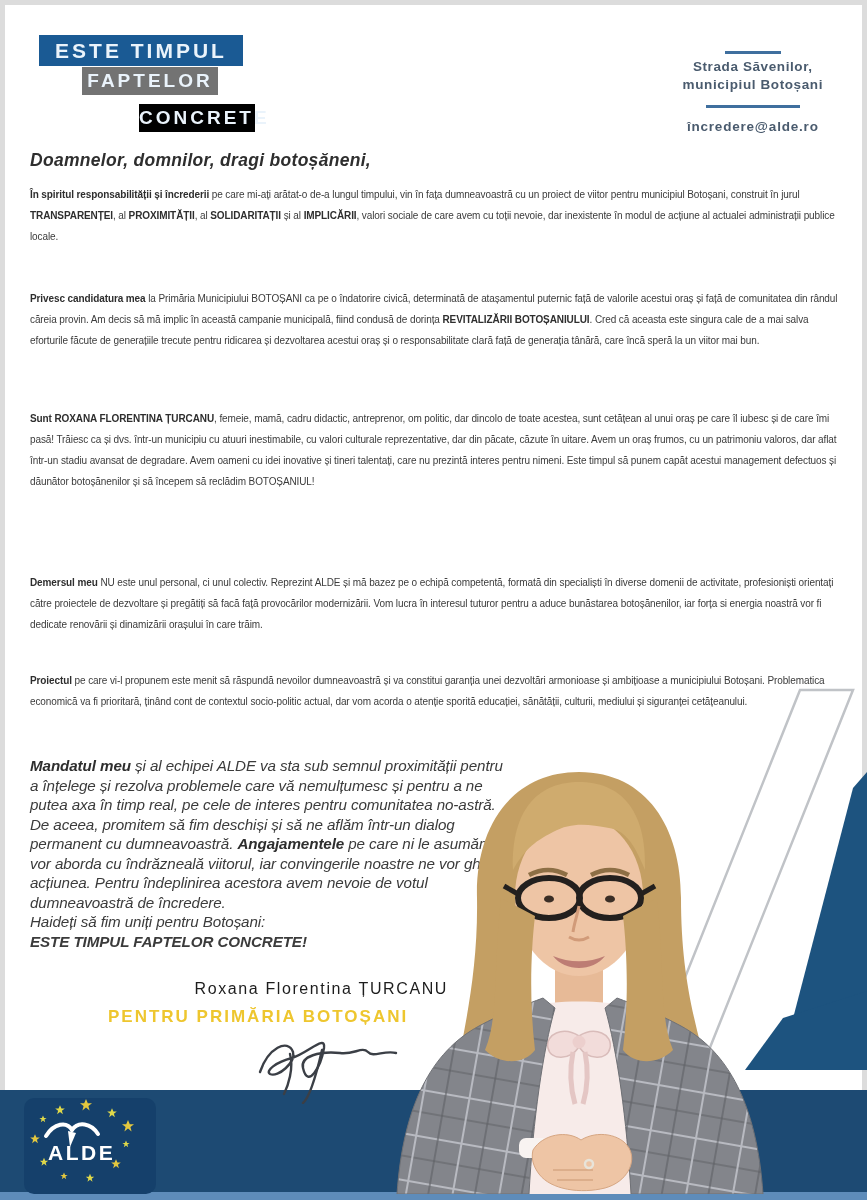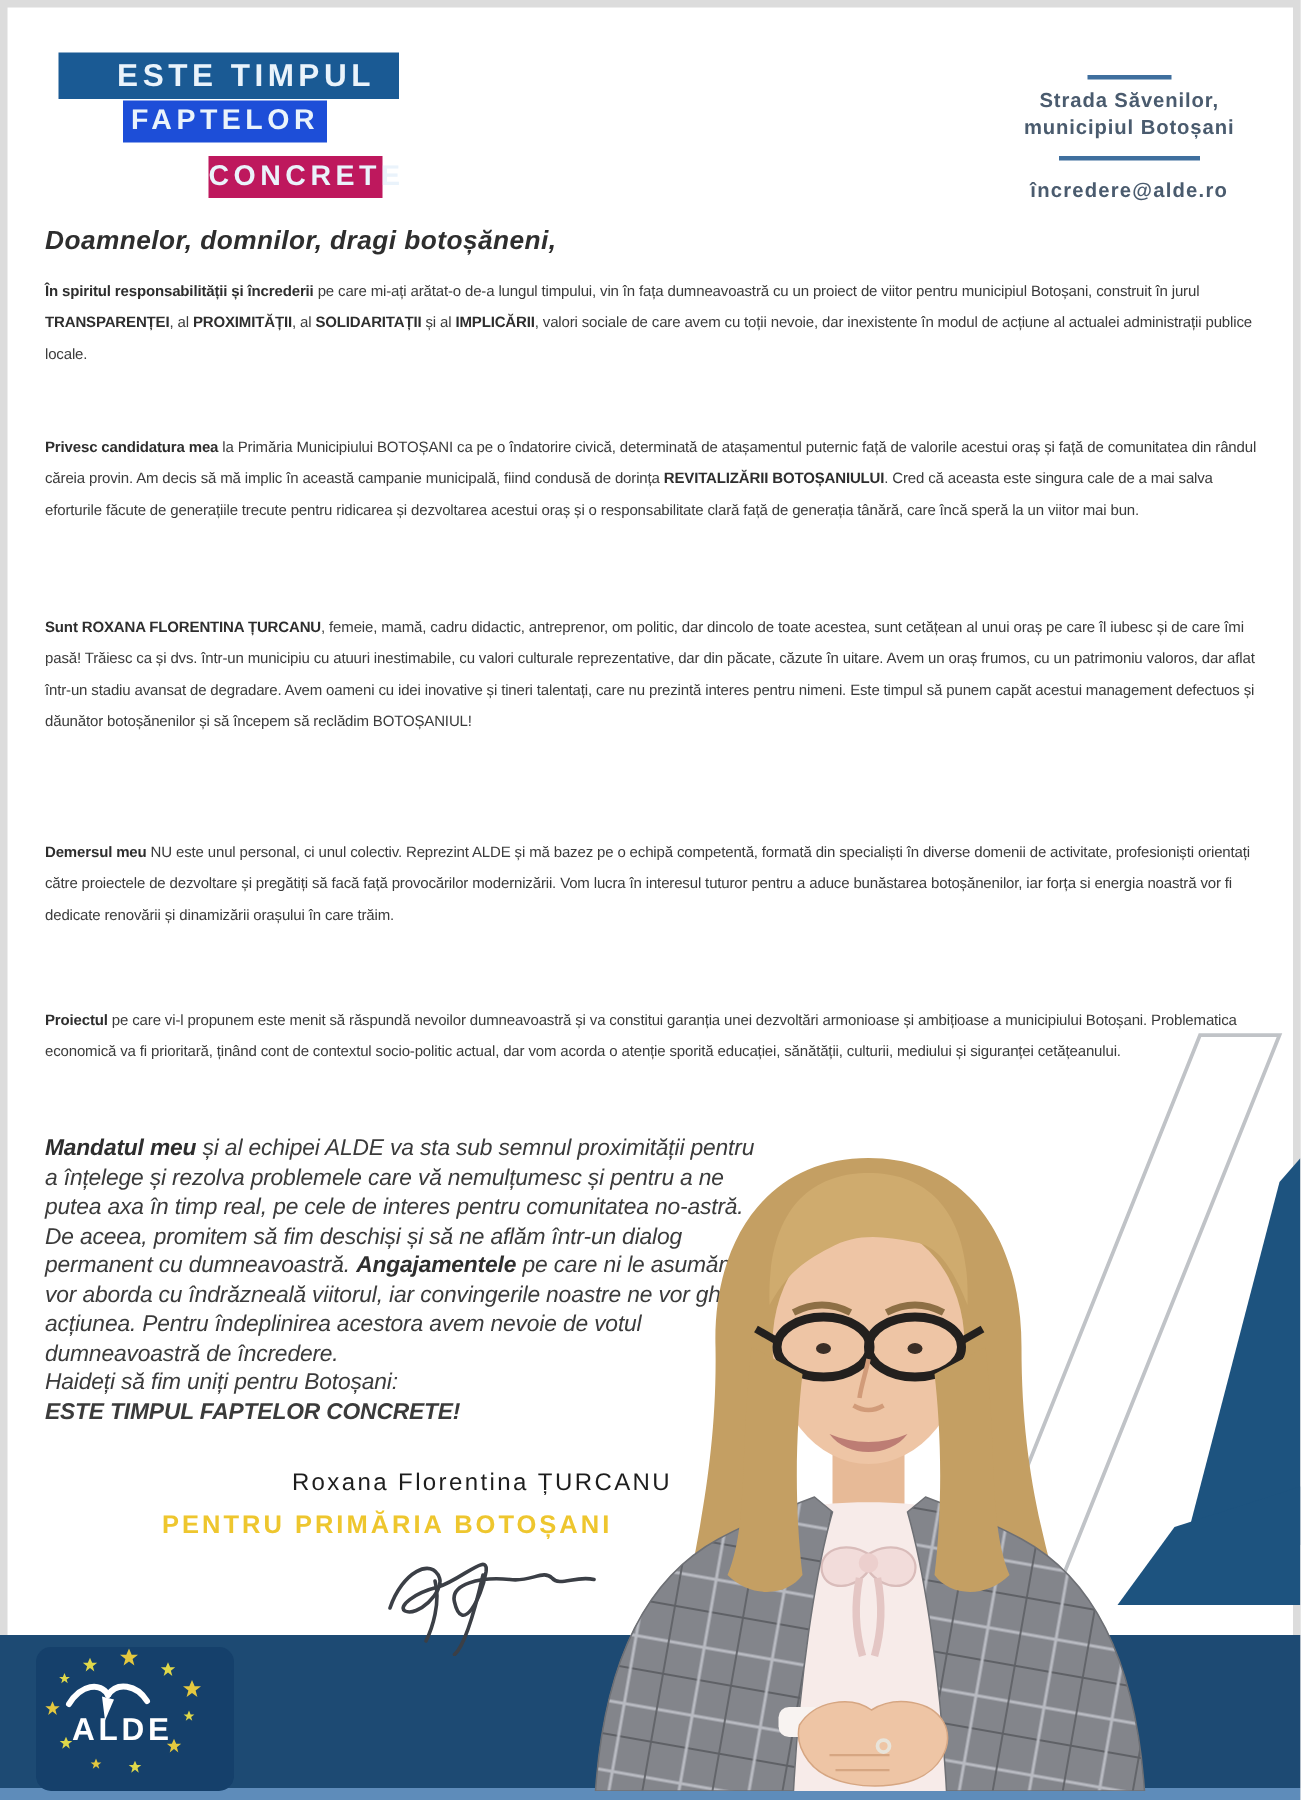--- a/index.html
+++ b/index.html
@@ -8,44 +8,44 @@
     position:relative;width:867px;height:1200px;margin:0 auto;
     background:#ffffff;overflow:hidden;
     box-shadow:inset 0 0 0 5px #dcdcdc;
   }
   
   .slogan-box{
     position:absolute;color:#eaf3fb;font-weight:bold;
     letter-spacing:3px;text-align:center;
     font-family:"Liberation Sans",sans-serif;
   }
-  .slogan-1{left:39px;top:35px;width:204px;height:31px;line-height:31px;font-size:21px;background:#1a5a94;padding-left:23px;}
-  .slogan-2{left:82px;top:67px;width:136px;height:28px;line-height:28px;font-size:19px;background:#1d4ed8;}
-  .slogan-3{left:139px;top:104px;width:116px;height:28px;line-height:28px;font-size:19px;background:#be185d;}
+  .slogan-1{left:39px;top:35px;width:204px;height:31px;line-height:31px;font-size:21px;background:#1a5a94;}
+  .slogan-2{left:82px;top:67px;width:136px;height:28px;line-height:28px;font-size:19px;background:#737373;}
+  .slogan-3{left:139px;top:104px;width:116px;height:28px;line-height:28px;font-size:19px;background:#000000;}
   
   .address{position:absolute;right:44px;top:40px;text-align:center;color:#4a5b6e;}
   .address .rule{display:inline-block;height:3px;background:#3f6f9e;border:none;margin:0;}
   .rule-top{width:56px;}
   .rule-mid{width:94px;margin-top:7px;}
   .address .line{font-size:13.5px;font-weight:bold;letter-spacing:0.6px;line-height:18px;}
   .address .email{font-size:13.5px;font-weight:bold;letter-spacing:0.8px;margin-top:7px;}
   
   .salutation{
     position:absolute;left:30px;top:150px;width:700px;
     font-style:italic;font-weight:bold;font-size:17.5px;color:#2e2e2e;letter-spacing:0.3px;
   }
   .para{
     position:absolute;left:30px;width:812px;margin:0;
     font-size:10px;line-height:21px;color:#3b3b3b;letter-spacing:-0.1px;
   }
   .para .b{font-weight:bold;color:#2e2e2e;}
   .p1{top:184px;}
   .p2{top:288px;}
   .p3{top:408px;}
-  .p4{top:558px;}
+  .p4{top:572px;}
   .p5{top:670px;}
   .p6{top:756px;width:484px;font-style:italic;line-height:19.5px;font-size:15.2px;z-index:3;}
   .p6 .closing{display:block;}
   .p6 .slogan-line{font-weight:bold;}
   
   .sign-name{
     position:absolute;left:108px;top:980px;width:340px;text-align:right;
     font-size:16px;color:#1d1d1d;letter-spacing:1.6px;z-index:4;
   }
   .sign-campaign{

